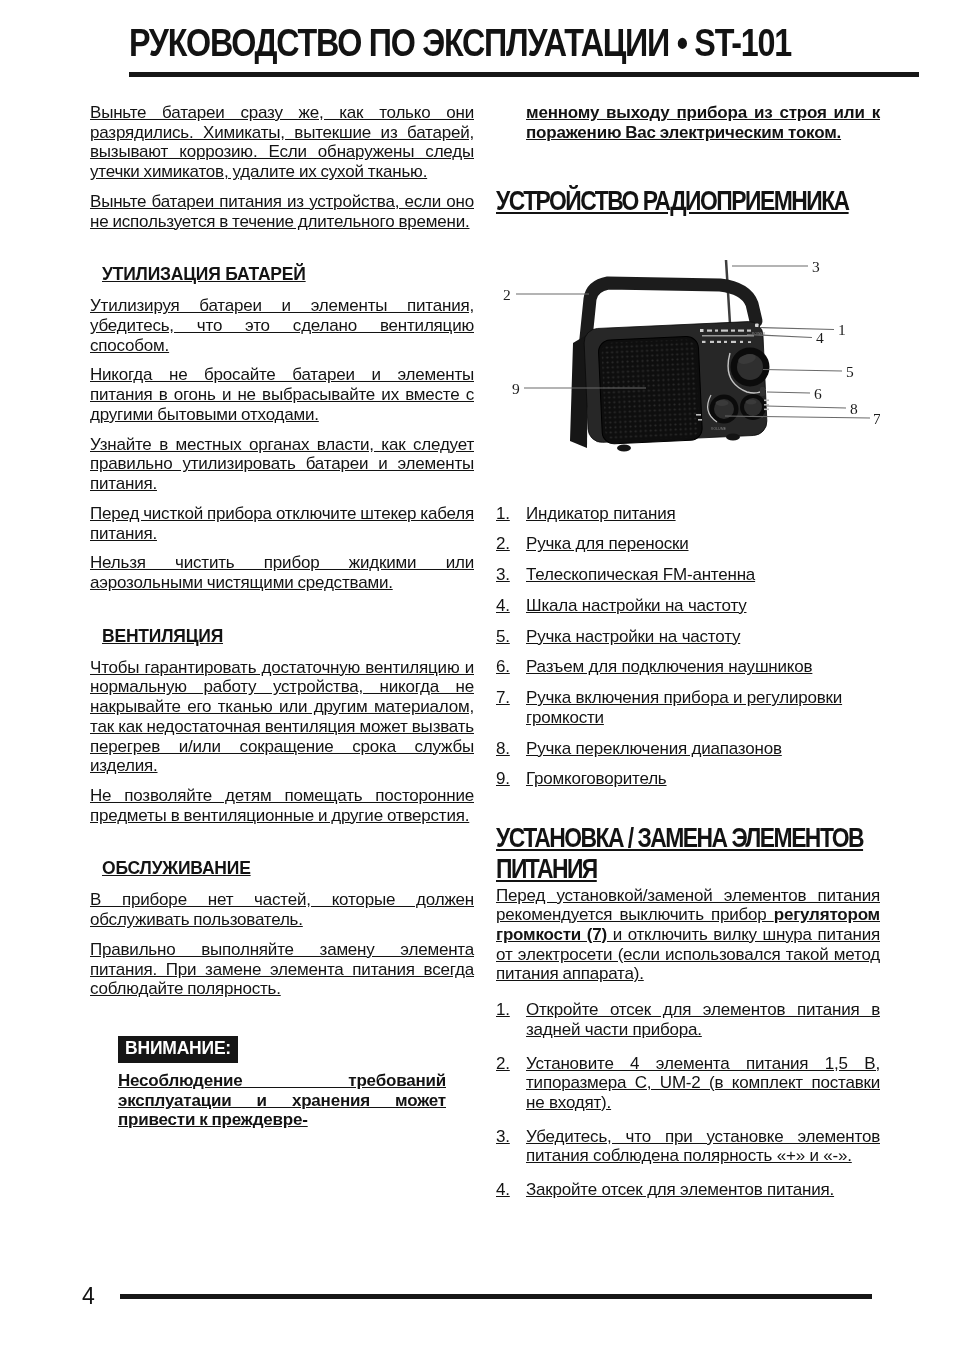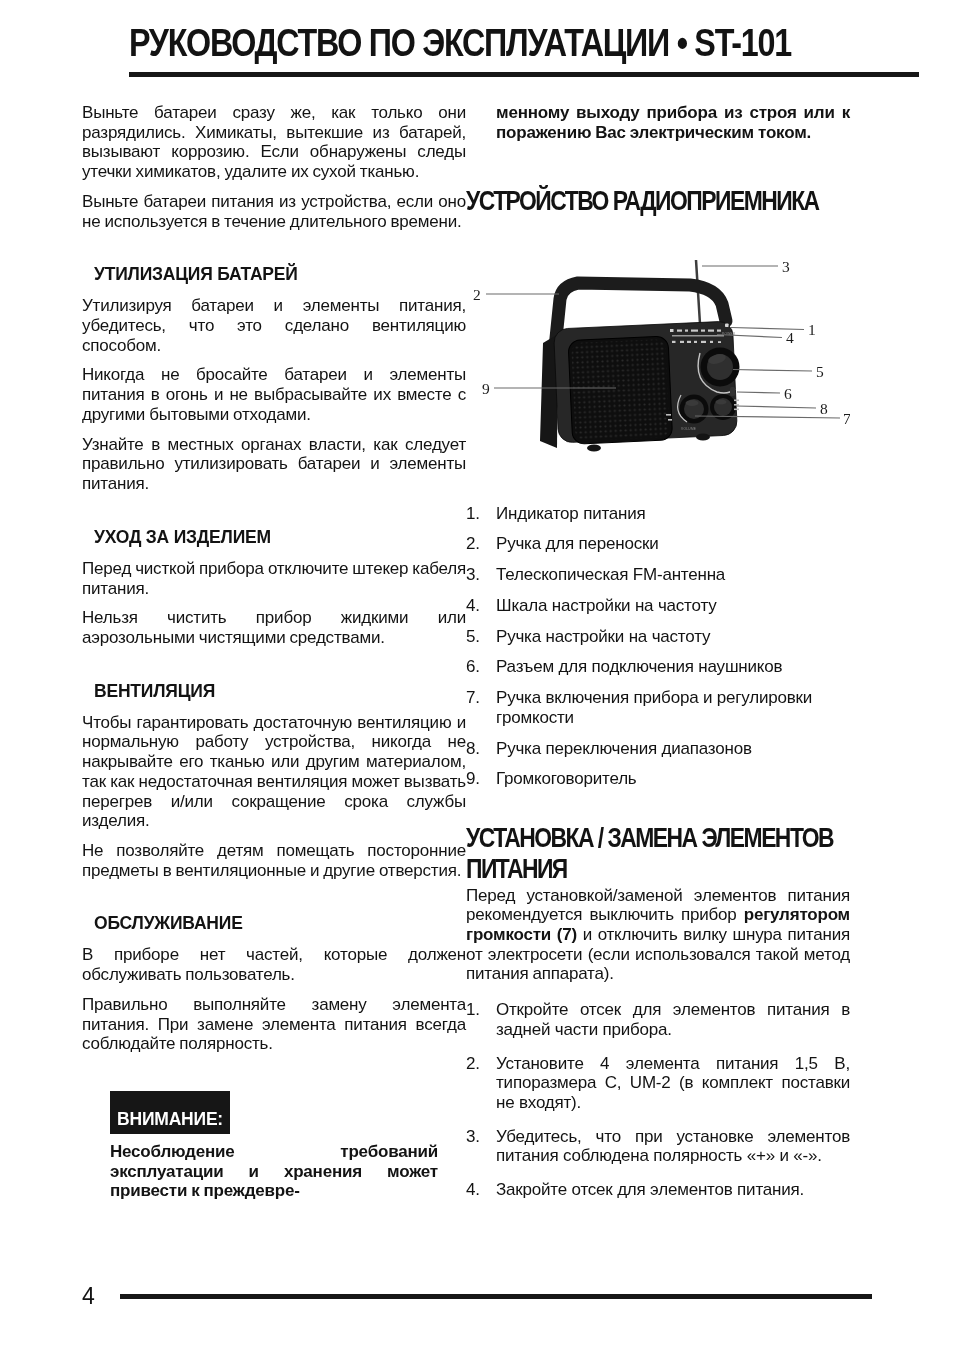--- a/index.html
+++ b/index.html
@@ -7,33 +7,33 @@
     width:954px;height:1354px;position:relative;background:#ffffff;
     font-family:"Liberation Sans",sans-serif;color:#131313;overflow:hidden;
   }
   .header{position:absolute;left:82px;top:24px;width:790px;margin-left:47px;}
   .title{
     font-size:38px;font-weight:700;line-height:1.05;letter-spacing:-1.5px;
     width:920px;transform:scaleX(0.85);transform-origin:left top;white-space:nowrap;
   }
   .title-rule{height:5px;background:#171717;margin-top:8px;}
 
-  .columns{position:absolute;left:82px;top:103px;width:790px;display:flex;}
+  .columns{position:absolute;left:90px;top:103px;width:790px;display:flex;gap:22px;text-decoration:underline;}
   .col{width:384px;flex:none;}
 
   p.body{
     font-size:17px;line-height:1.16;text-align:justify;margin:0 0 10px;
     letter-spacing:-0.2px;word-spacing:-0.5px;
   }
   h3.sec{font-size:17.5px;font-weight:700;margin:33px 12px 11px;letter-spacing:-0.2px;}
 
   .attention{margin:37px 28px 0;}
   .attention-label{
     display:inline-block;background:#161616;color:#ffffff;font-weight:700;
-    font-size:17.5px;padding:18px 7px 4px;letter-spacing:-0.2px;
+    font-size:17.5px;padding:2px 7px 4px;letter-spacing:-0.2px;
   }
   .attention p{font-weight:700;margin:8px 0 0;}
 
   p.attn-cont{font-weight:700;padding-left:30px;margin-bottom:0;}
 
   .h-big{
     font-size:27px;font-weight:700;line-height:1.16;letter-spacing:-1.8px;
     width:453px;transform:scaleX(0.848);transform-origin:left top;margin:0;
   }
   .device-heading{margin-top:44px;}
@@ -68,21 +68,20 @@
 
   <div class="col">
     <p class="body">Выньте батареи сразу же, как только они разрядились. Химикаты, вытекшие из батарей, вызывают коррозию. Если обнаружены следы утечки химикатов, удалите их сухой тканью.</p>
     <p class="body">Выньте батареи питания из устройства, если оно не используется в течение длительного времени.</p>
 
     <h3 class="sec">УТИЛИЗАЦИЯ БАТАРЕЙ</h3>
     <p class="body">Утилизируя батареи и элементы питания, убедитесь, что это сделано вентиляцию способом.</p>
     <p class="body">Никогда не бросайте батареи и элементы питания в огонь и не выбрасывайте их вместе с другими бытовыми отходами.</p>
     <p class="body">Узнайте в местных органах власти, как следует правильно утилизировать батареи и элементы питания.</p>
 
-    <h3 class="sec">УХОД ЗА ИЗДЕЛИЕМ</h3>
     <p class="body">Перед чисткой прибора отключите штекер кабеля питания.</p>
     <p class="body">Нельзя чистить прибор жидкими или аэрозольными чистящими средствами.</p>
 
     <h3 class="sec">ВЕНТИЛЯЦИЯ</h3>
     <p class="body">Чтобы гарантировать достаточную вентиляцию и нормальную работу устройства, никогда не накрывайте его тканью или другим материалом, так как недостаточная вентиляция может вызвать перегрев и/или сокращение срока службы изделия.</p>
     <p class="body">Не позволяйте детям помещать посторонние предметы в вентиляционные и другие отверстия.</p>
 
     <h3 class="sec">ОБСЛУЖИВАНИЕ</h3>
     <p class="body">В приборе нет частей, которые должен обслуживать пользователь.</p>
     <p class="body">Правильно выполняйте замену элемента питания. При замене элемента питания всегда соблюдайте полярность.</p>

